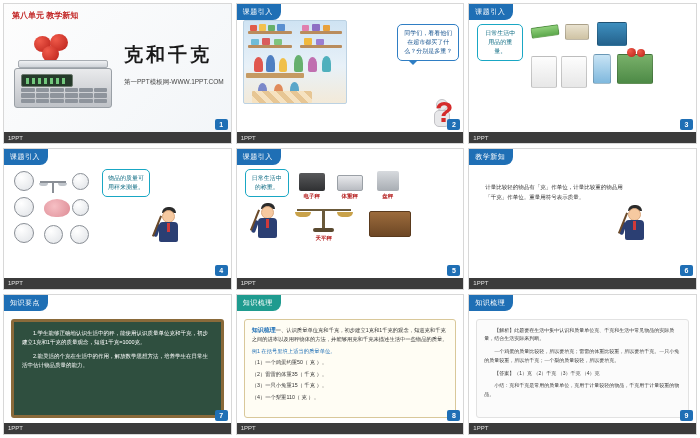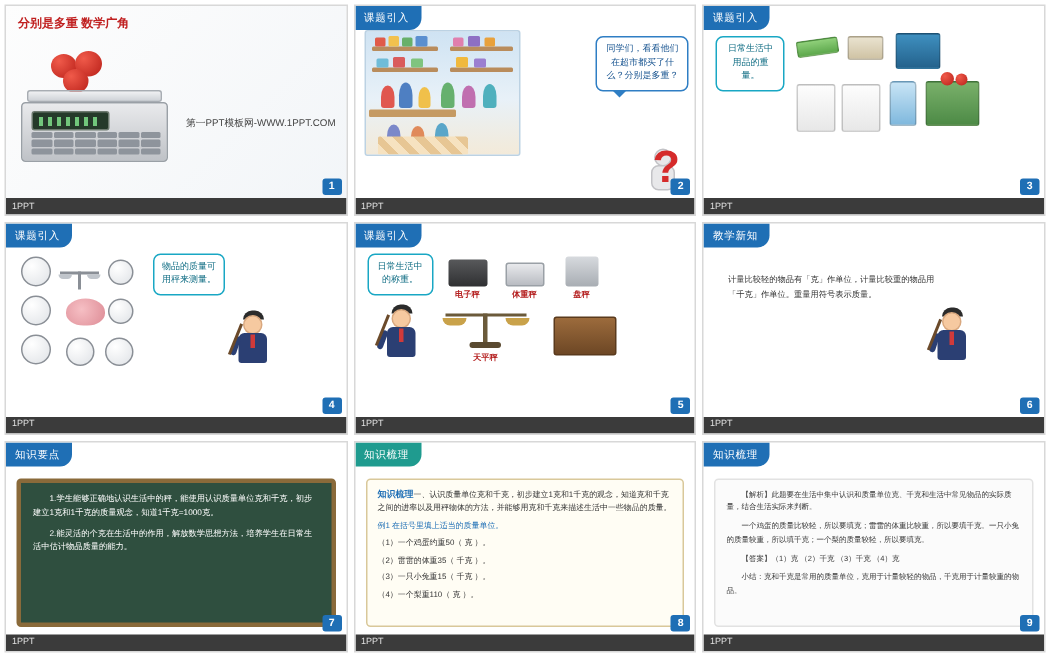--- a/index.html
+++ b/index.html
@@ -190,21 +190,21 @@
   }
   .memcard p { margin-bottom: 4px; text-indent: 10px; }
 </style>
 </head>
 <body>
 
 <div class="grid">
 
   <div class="slide s1">
     <div class="sl-inner">
-      <div class="s1-unit">分别是多重 数学广角</div>
+      <div class="s1-unit">第八单元 教学新知</div>
 
       <div class="scale-photo">
         <div class="apple" style="left:20px;top:6px;width:17px;height:16px;"></div>
         <div class="apple" style="left:36px;top:4px;width:18px;height:17px;"></div>
         <div class="apple" style="left:28px;top:16px;width:17px;height:16px;"></div>
         <div class="scale-plate"></div>
         <div class="scale-body">
           <div class="scale-disp">
               <i></i>
             </div>
@@ -224,20 +224,21 @@
             <span></span>
               <span></span>
               <span></span>
               <span></span>
               <span></span>
               <span></span>
           </div>
         </div>
       </div>
 
+      <div class="s1-title">克和千克</div>
       <div class="s1-sub">第一PPT模板网-WWW.1PPT.COM</div>
 
       <div class="pg-badge">1</div>
       <div class="footer-bar">
         <span class="fi">1PPT</span>
         <span class="fi"></span>
       </div>
     </div>
   </div>
 

